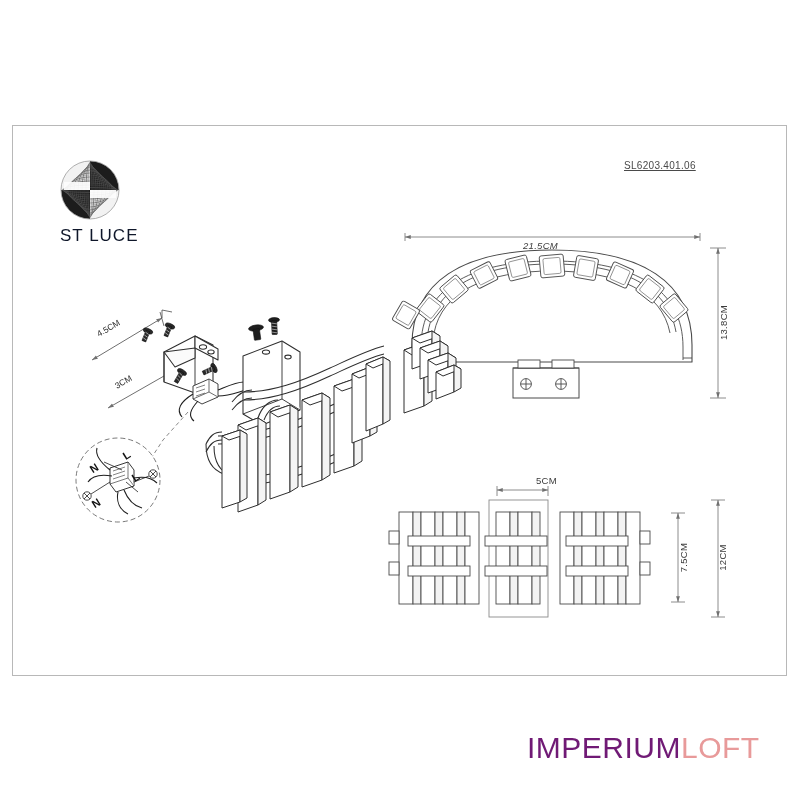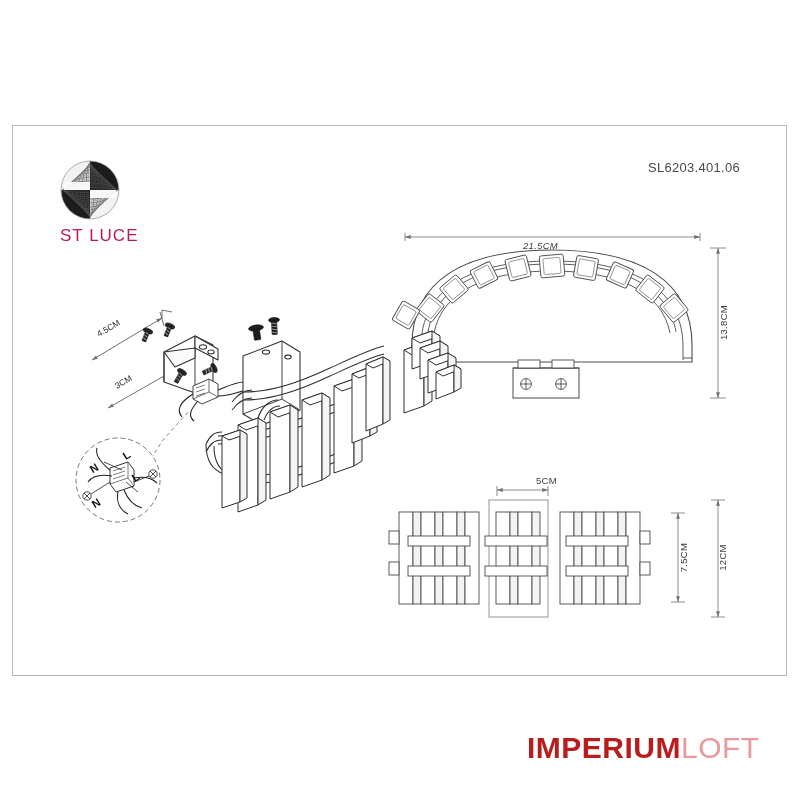--- a/index.html
+++ b/index.html
@@ -40,33 +40,34 @@
     top: 0px;
     width: 60px;
     height: 60px;
   }
   #brand-name {
     position: absolute;
     left: 0px;
     top: 66px;
     font-size: 17px;
     letter-spacing: 1.0px;
-    color: #be185d;
+    color: #0f172a;
     font-weight: 400;
     white-space: nowrap;
   }
   
   #product-code {
     position: absolute;
-    left: 648px;
+    left: 624px;
     top: 160px;
-    font-size: 13px;
+    font-size: 10px;
     color: #4a4a4a;
     letter-spacing: 0.3px;
     white-space: nowrap;
+    text-decoration: underline;
   }
   
   .draw-svg {
     position: absolute;
     left: 0;
     top: 0;
     width: 800px;
     height: 800px;
     pointer-events: none;
   }
@@ -97,21 +98,21 @@
   }
   
   #watermark {
     position: absolute;
     left: 527px;
     top: 731px;
     font-size: 30px;
     letter-spacing: 0.5px;
     white-space: nowrap;
   }
-  #wm-a { color: #b91c1c; font-weight: 700; text-align: right; }
+  #wm-a { color: #701a75; font-weight: 400; text-align: right; }
   #wm-b { color: #e89a9a; font-weight: 400; }
 </style>
 </head>
 <body>
 
 <div id="page">
 
   <div id="frame"></div>
 
   <div id="brand">

